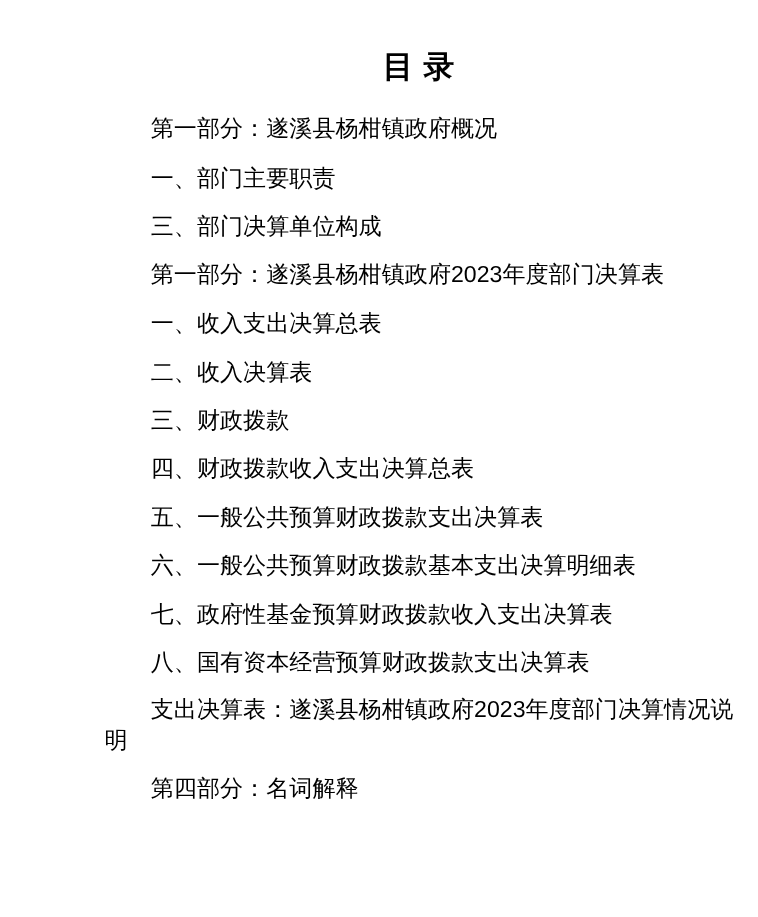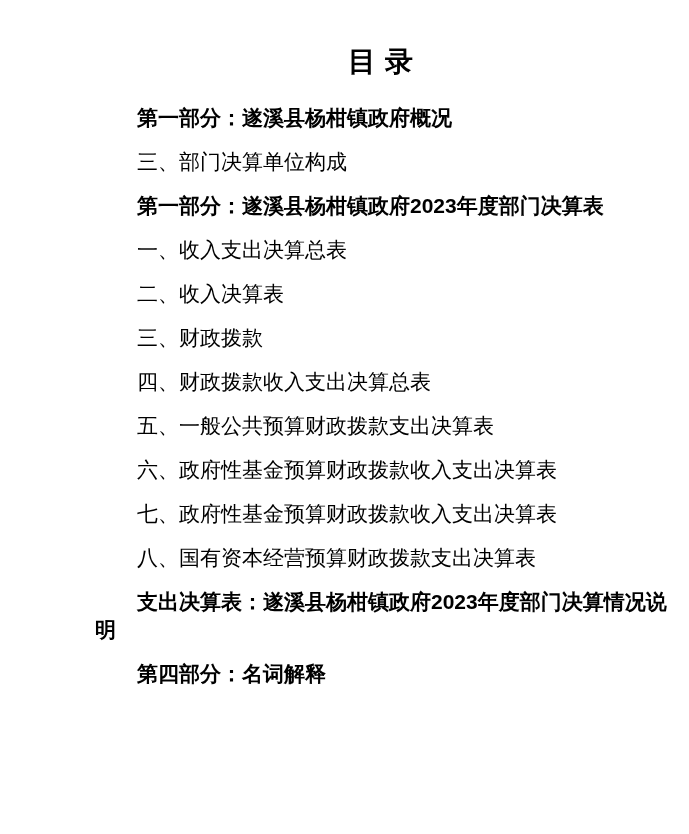--- a/index.html
+++ b/index.html
@@ -30,41 +30,42 @@
   }
   .entry {
     font-size: 21px;
     line-height: 28px;
     margin: 0 0 16px 0;
     text-indent: 42px;
     white-space: normal;
     word-break: break-all;
   }
   .entry.heading {
-    font-weight: 700;
+    font-weight: 400;
     font-family: "Liberation Sans", "DejaVu Sans", sans-serif;
   }
   .entry.item {
     font-weight: 400;
   }
 </style>
 </head>
 <body>
 
 <div class="doc">
   <h1 class="title">目  录</h1>
 
   <p class="entry heading">第一部分：遂溪县杨柑镇政府概况</p>
+  <p class="entry item">一、部门主要职责</p>
   <p class="entry item">三、部门决算单位构成</p>
 
   <p class="entry heading">第一部分：遂溪县杨柑镇政府2023年度部门决算表</p>
   <p class="entry item">一、收入支出决算总表</p>
   <p class="entry item">二、收入决算表</p>
   <p class="entry item">三、财政拨款</p>
   <p class="entry item">四、财政拨款收入支出决算总表</p>
   <p class="entry item">五、一般公共预算财政拨款支出决算表</p>
-  <p class="entry item">六、政府性基金预算财政拨款收入支出决算表</p>
+  <p class="entry item">六、一般公共预算财政拨款基本支出决算明细表</p>
   <p class="entry item">七、政府性基金预算财政拨款收入支出决算表</p>
   <p class="entry item">八、国有资本经营预算财政拨款支出决算表</p>
 
   <p class="entry heading">支出决算表：遂溪县杨柑镇政府2023年度部门决算情况说明</p>
   <p class="entry heading">第四部分：名词解释</p>
 </div>
 
 </body></html>

